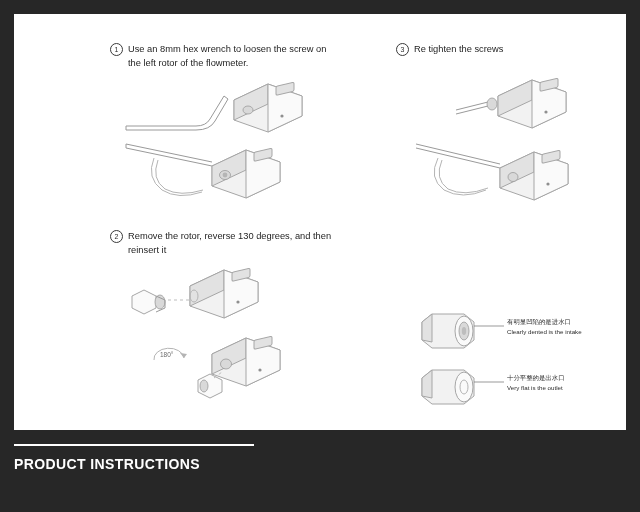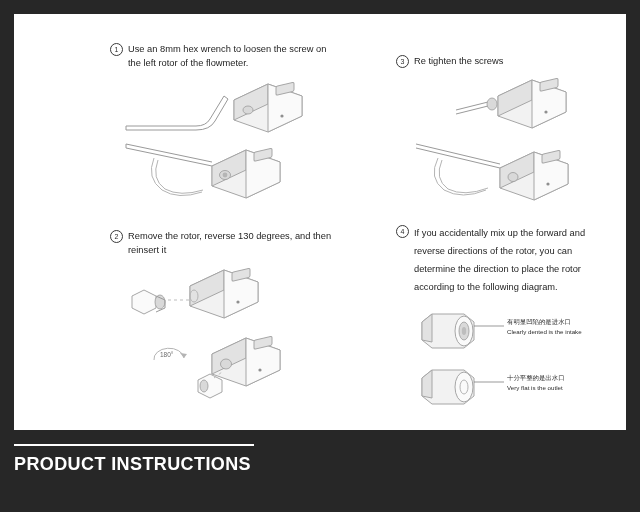--- a/index.html
+++ b/index.html
@@ -33,21 +33,21 @@
     width: 612px;
   }
   .footer-rule {
     width: 240px;
     height: 2px;
     background: #ffffff;
     margin-bottom: 7px;
   }
   .footer-title {
     color: #ffffff;
-    font-size: 18px;
+    font-size: 14px;
     font-weight: bold;
     letter-spacing: 0.4px;
     line-height: 22px;
   }
 
   
   .step {
     position: absolute;
   }
   .step-head {
@@ -68,21 +68,21 @@
     margin-top: 1px;
   }
   .step-text {
     font-size: 9.3px;
     line-height: 14px;
     color: #1e1e1e;
   }
 
   .step1 { left: 96px;  top: 28px;  width: 220px; }
   .step2 { left: 96px;  top: 215px; width: 230px; }
-  .step3 { left: 382px; top: 40px;  width: 200px; }
+  .step3 { left: 382px; top: 28px;  width: 200px; }
   .step4 { left: 382px; top: 210px; width: 210px; }
   .step4 .step-text { line-height: 18px; }
 
   
   .fig { position: absolute; }
 
   svg { display: block; overflow: visible; }
   .ln   { stroke: #9a9a9a; stroke-width: 1; fill: none; }
   .ln2  { stroke: #b4b4b4; stroke-width: 1; fill: none; }
   .body-f { fill: #f2f2f2; stroke: #a6a6a6; stroke-width: 1; }
@@ -232,26 +232,20 @@
           <polygon class="body-f" points="0,18 34,2 68,14 68,34 34,50 0,38"></polygon>
           <polygon class="body-d" points="0,18 34,2 34,22 0,38"></polygon>
           <polygon class="body-l" points="34,2 68,14 68,34 34,50"></polygon>
           <rect class="body-d" x="42" y="14" width="18" height="9" rx="1.5" transform="skewY(-13)"></rect>
           <ellipse class="scr" cx="13" cy="27" rx="5" ry="4.5"></ellipse>
           <circle cx="48" cy="34" r="1.6" fill="#8f8f8f"></circle>
         </g>
       </svg>
     </div>
 
-    <div class="step step4">
-      <div class="step-head">
-        <div class="num">4</div>
-        <div class="step-text">If you accidentally mix up the forward and reverse directions of the rotor, you can determine the direction to place the rotor according to the following diagram.</div>
-      </div>
-    </div>
 
     <div class="fig" style="left:404px; top:292px;">
       <svg width="180" height="48" viewBox="0 0 180 48">
         <g transform="translate(4,6)">
           <polygon class="body-f" points="0,10 10,2 42,2 52,10 52,28 42,36 10,36 0,28"></polygon>
           <polygon class="body-d" points="0,10 10,2 10,30 0,28"></polygon>
           <ellipse class="body-l" cx="42" cy="19" rx="9" ry="15"></ellipse>
           <ellipse class="scr" cx="42" cy="19" rx="5" ry="9"></ellipse>
           <ellipse cx="42" cy="19" rx="2.2" ry="4" fill="#bdbdbd"></ellipse>
         </g>

